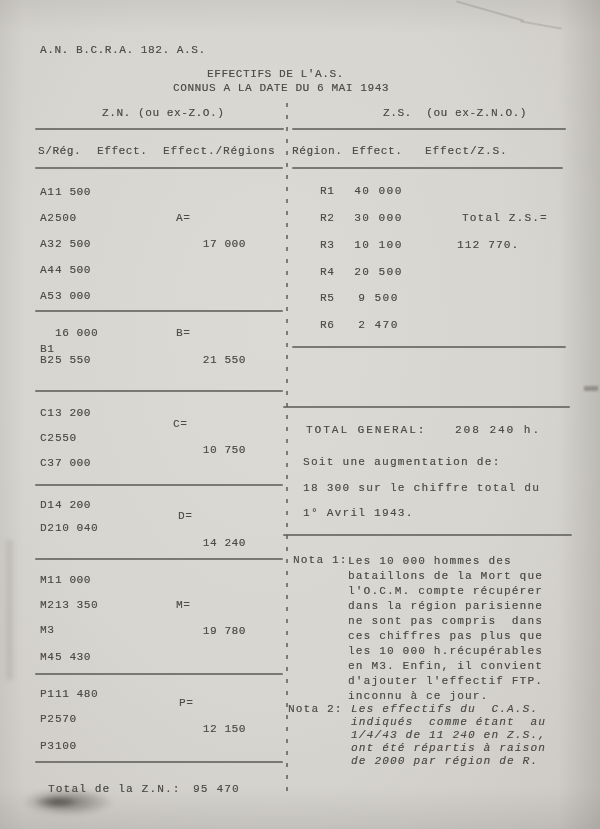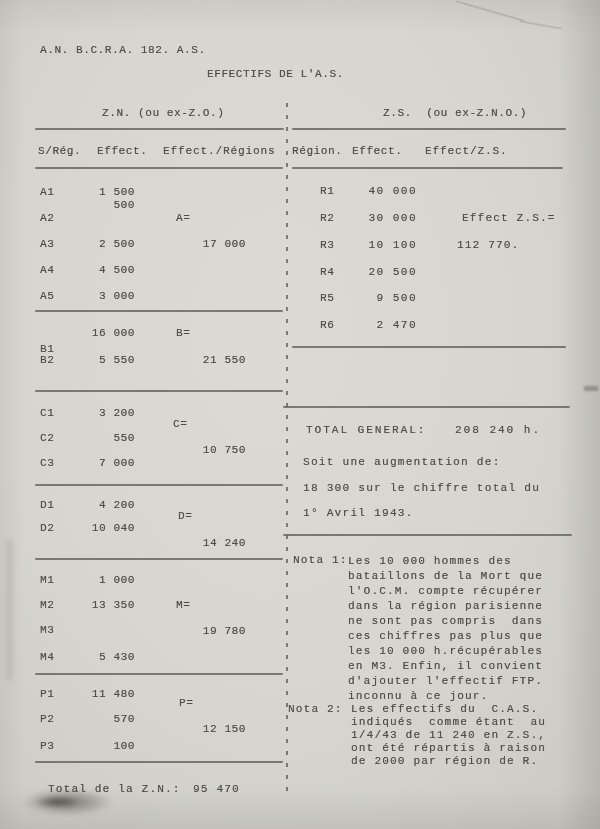--- a/index.html
+++ b/index.html
@@ -16,46 +16,47 @@
   }
   .t{
     position:absolute;
     font-size:11px;
     line-height:12px;
     letter-spacing:0.6px;
     color:var(--ink,#4d4b47);
     white-space:pre;
     text-shadow:0.3px 0.3px 0.6px rgba(70,68,62,0.45);
   }
-  .num{width:80px;text-align:right;}
+  .num{width:80px;text-align:left;}
   .gtot{width:86px;text-align:right;}
-  .rnum{width:77px;text-align:right;letter-spacing:1.5px;}
+  .rnum{width:77px;text-align:center;letter-spacing:1.5px;}
   .w1{letter-spacing:1.2px;}
   .w2{letter-spacing:2px;}
   .multi{line-height:15px;}
   .aug{line-height:25.5px;letter-spacing:1.3px;}
-  .nota2l{line-height:13px;}
+  .nota2l{line-height:13px;font-style:italic;}
   .rule{
     position:absolute;height:2px;
     background:var(--rule,#5f5d58);
     opacity:0.78;border-radius:1px;
   }
   .divider{
     position:absolute;width:2px;
     background:repeating-linear-gradient(to bottom, rgba(88,86,82,0.72) 0 4px, rgba(88,86,82,0) 4px 12px);
   }
   .artifact{position:absolute;pointer-events:none;}
 </style>
 </head>
 <body>
 
 <div id="page">
 
   <div class="t" style="left:40px;top:44px">A.N. B.C.R.A. 182. A.S.</div>
   <div class="t" style="left:207px;top:68px">EFFECTIFS DE L'A.S.</div>
+  <div class="t" style="left:173px;top:82px">CONNUS A LA DATE DU 6 MAI 1943</div>
 
   <div class="t" style="left:102px;top:107px">Z.N. (ou ex-Z.O.)</div>
   <div class="t" style="left:383px;top:107px">Z.S.  (ou ex-Z.N.O.)</div>
 
   <div class="rule" style="left:35px;top:128px;width:249px"></div>
   <div class="rule" style="left:292px;top:128px;width:274px"></div>
 
   <div class="t" style="left:38px;top:145px">S/Rég.</div>
   <div class="t" style="left:97px;top:145px">Effect.</div>
   <div class="t" style="left:163px;top:145px;letter-spacing:0.9px">Effect./Régions</div>
@@ -64,21 +65,21 @@
   <div class="t" style="left:425px;top:145px;letter-spacing:0.9px">Effect/Z.S.</div>
 
   <div class="rule" style="left:35px;top:167px;width:248px"></div>
   <div class="rule" style="left:292px;top:167px;width:271px"></div>
 
   <div class="divider" style="left:286px;top:103px;height:690px"></div>
 
   <div class="t" style="left:40px;top:186px">A1</div>
   <div class="t num" style="left:55px;top:186px">1 500</div>
   <div class="t" style="left:40px;top:212px">A2</div>
-  <div class="t num" style="left:55px;top:199px">500</div>
+  <div class="t num" style="left:55px;top:212px">500</div>
   <div class="t" style="left:40px;top:238px">A3</div>
   <div class="t num" style="left:55px;top:238px">2 500</div>
   <div class="t" style="left:40px;top:264px">A4</div>
   <div class="t num" style="left:55px;top:264px">4 500</div>
   <div class="t" style="left:40px;top:290px">A5</div>
   <div class="t num" style="left:55px;top:290px">3 000</div>
 
   <div class="rule" style="left:35px;top:310px;width:248px"></div>
 
   <div class="t" style="left:40px;top:343px">B1</div>
@@ -146,21 +147,21 @@
   <div class="t rnum" style="left:340px;top:212px">30 000</div>
   <div class="t" style="left:320px;top:239px">R3</div>
   <div class="t rnum" style="left:340px;top:239px">10 100</div>
   <div class="t" style="left:320px;top:266px">R4</div>
   <div class="t rnum" style="left:340px;top:266px">20 500</div>
   <div class="t" style="left:320px;top:292px">R5</div>
   <div class="t rnum" style="left:340px;top:292px">9 500</div>
   <div class="t" style="left:320px;top:319px">R6</div>
   <div class="t rnum" style="left:340px;top:319px">2 470</div>
 
-  <div class="t w1" style="left:462px;top:212px">Effect Z.S.=</div>
+  <div class="t w1" style="left:462px;top:212px">Total Z.S.=</div>
   <div class="t w1" style="left:457px;top:239px">112 770.</div>
 
   <div class="rule" style="left:292px;top:346px;width:274px"></div>
 
 
   <div class="rule" style="left:283px;top:406px;width:287px"></div>
 
   <div class="t w2" style="left:306px;top:424px">TOTAL GENERAL:</div>
   <div class="t w2" style="left:455px;top:424px">208 240 h.</div>
 

